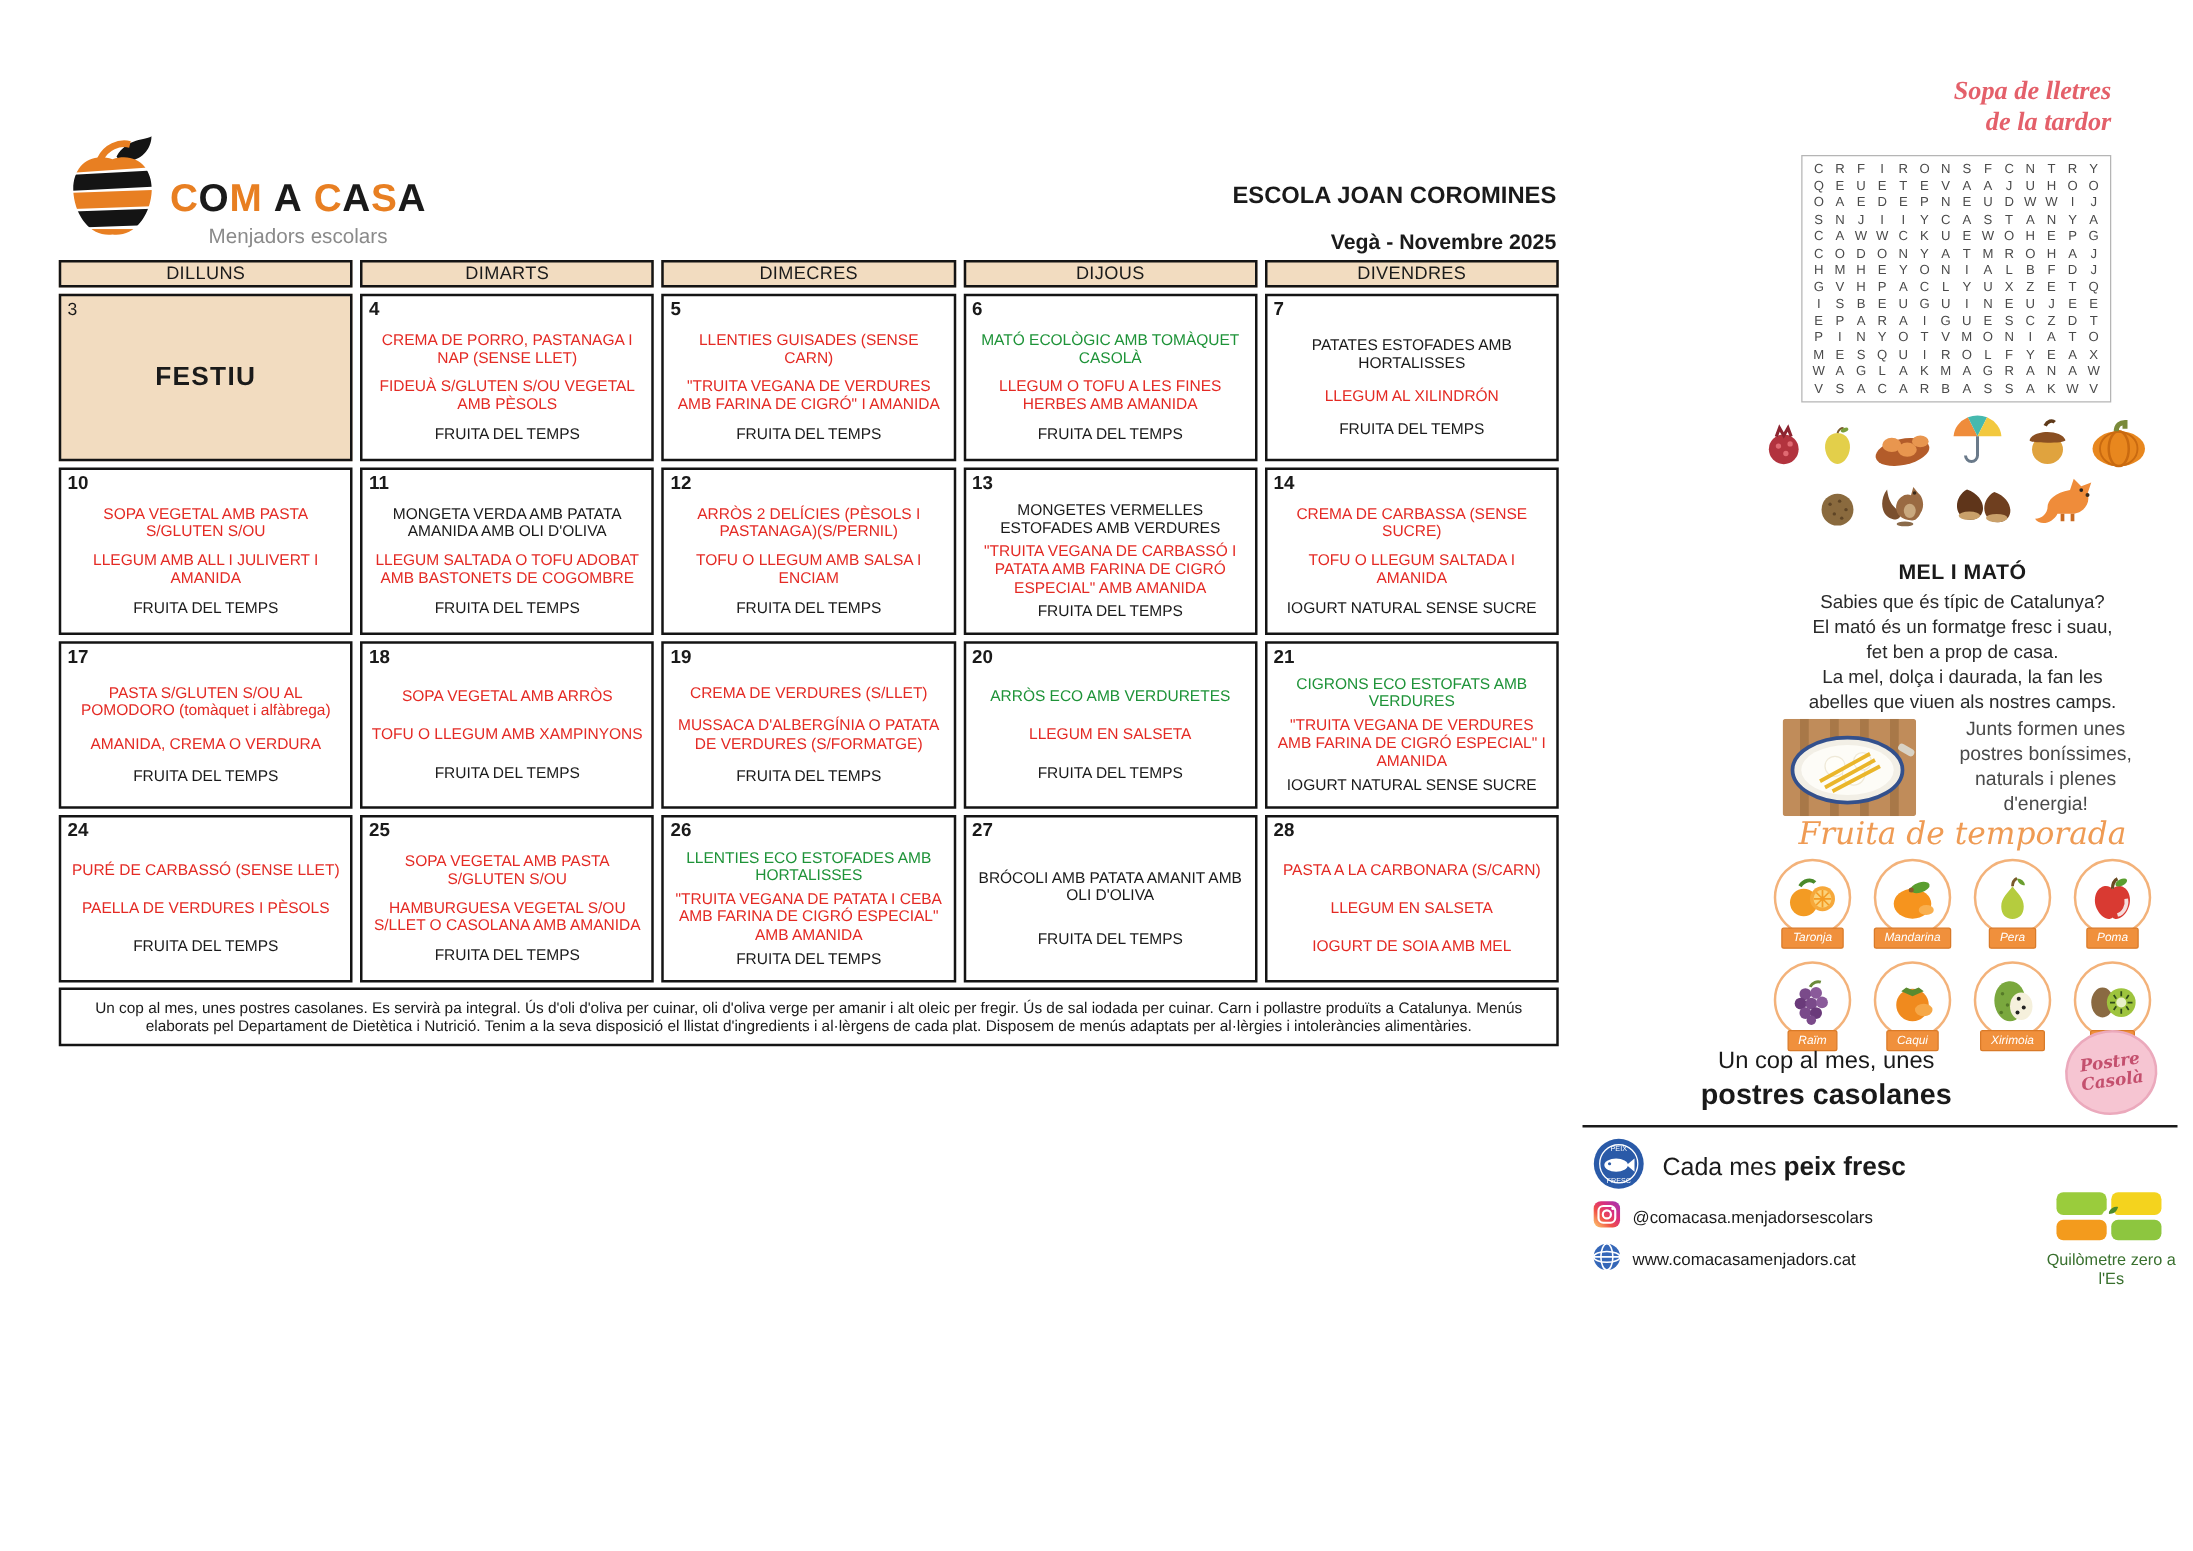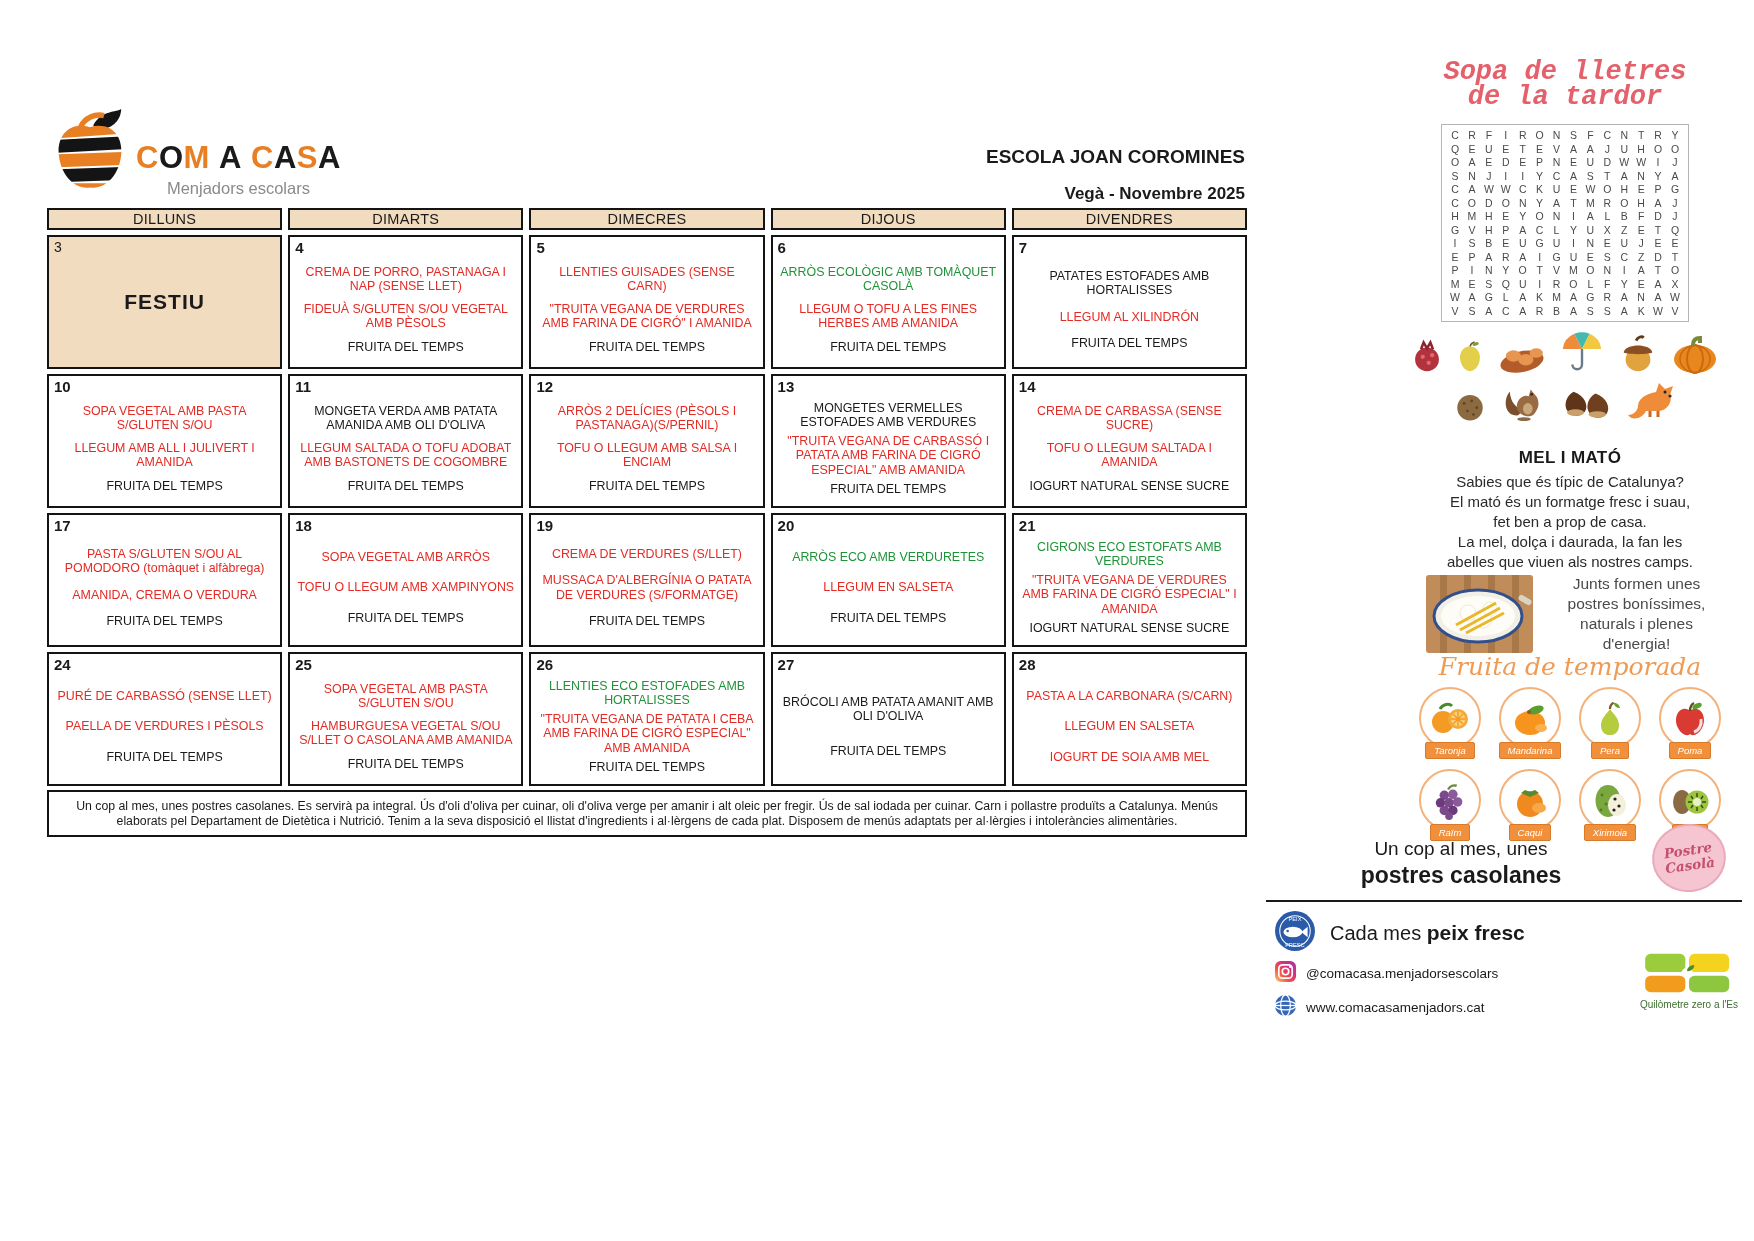--- a/index.html
+++ b/index.html
@@ -28,23 +28,23 @@
   .festiu { background:#f2dcc0; }
   .festiu .day-num { font-weight:400; font-size:14px; }
   .festiu-label { flex:1; display:flex; align-items:center; justify-content:center;
               font-weight:bold; font-size:21px; letter-spacing:1px; padding-bottom:16px; }
 
   .footer-note { position:absolute; left:47px; top:790px; width:1200px; height:47px; border:2px solid #141414;
               display:flex; align-items:center; justify-content:center; text-align:center;
               font-size:12.3px; line-height:1.22; padding:2px 8px; }
 
   
-  .ws-title { position:absolute; left:1441px; top:60px; width:248px; text-align:center;
-              font-family:Liberation Mono, monospace; font-style:italic; font-weight:bold;
-              color:#e4606a; font-size:27px; line-height:25px; }
+  .ws-title { position:absolute; left:1441px; top:60px; width:248px; text-align:right;
+              font-family:Liberation Serif, serif; font-style:italic; font-weight:bold;
+              color:#e4606a; font-size:21px; line-height:25px; }
   .ws-box { position:absolute; left:1441px; top:124px; width:248px; height:198px; border:1px solid #b5b5b5;
               background:#fff; padding:4px 5px; display:flex; flex-direction:column; justify-content:space-between; }
   .ws-row { display:flex; justify-content:space-between; }
   .ws-cell { width:16px; text-align:center; font-size:10.5px; color:#4a4a4a; line-height:12.5px; }
 
   .autumn { position:absolute; left:1398px; top:328px; width:334px; }
   .a-row { display:flex; justify-content:center; align-items:flex-end; gap:10px; }
   .a-row2 { margin-top:5px; }
   .a-icon { display:inline-flex; }
 
@@ -79,21 +79,21 @@
 
   .peix { position:absolute; left:1274px; top:910px; display:flex; align-items:center; gap:14px; }
   .peix-text { font-size:20px; }
   .peix-text b { font-size:21px; }
 
   .social-row { position:absolute; display:flex; align-items:center; gap:9px; font-size:13.5px; color:#1a1a1a; }
   .insta-row { left:1274px; top:960px; }
   .web-row { left:1274px; top:994px; }
 
   .partner { position:absolute; left:1636px; top:952px; width:106px; text-align:center; }
-  .partner-tagline { font-size:10px; color:#39702e; margin-top:1px; }
+  .partner-tagline { font-size:13px; color:#39702e; margin-top:1px; }
 </style>
 </head>
 <body>
 
 <div class="page">
 
   <div class="logo">
     <span>
       <svg width="76" height="86" viewBox="0 0 70 80">
         <defs>
@@ -145,21 +145,21 @@
         <div class="day-num">5</div>
         <div class="menu-items">
           <div class="menu-item mi-r">LLENTIES GUISADES (SENSE CARN)</div>
           <div class="menu-item mi-r">"TRUITA VEGANA DE VERDURES AMB FARINA DE CIGRÓ" I AMANIDA</div>
           <div class="menu-item mi-k">FRUITA DEL TEMPS</div>
         </div>
       </div>
       <div class="day-cell">
         <div class="day-num">6</div>
         <div class="menu-items">
-          <div class="menu-item mi-g">ARRÒS ECOLÒGIC AMB TOMÀQUET CASOLÀ</div>
+          <div class="menu-item mi-g">MATÓ ECOLÒGIC AMB TOMÀQUET CASOLÀ</div>
           <div class="menu-item mi-r">LLEGUM O TOFU A LES FINES HERBES AMB AMANIDA</div>
           <div class="menu-item mi-k">FRUITA DEL TEMPS</div>
         </div>
       </div>
       <div class="day-cell">
         <div class="day-num">7</div>
         <div class="menu-items">
           <div class="menu-item mi-k">PATATES ESTOFADES AMB HORTALISSES</div>
           <div class="menu-item mi-r">LLEGUM AL XILINDRÓN</div>
           <div class="menu-item mi-k">FRUITA DEL TEMPS</div>

